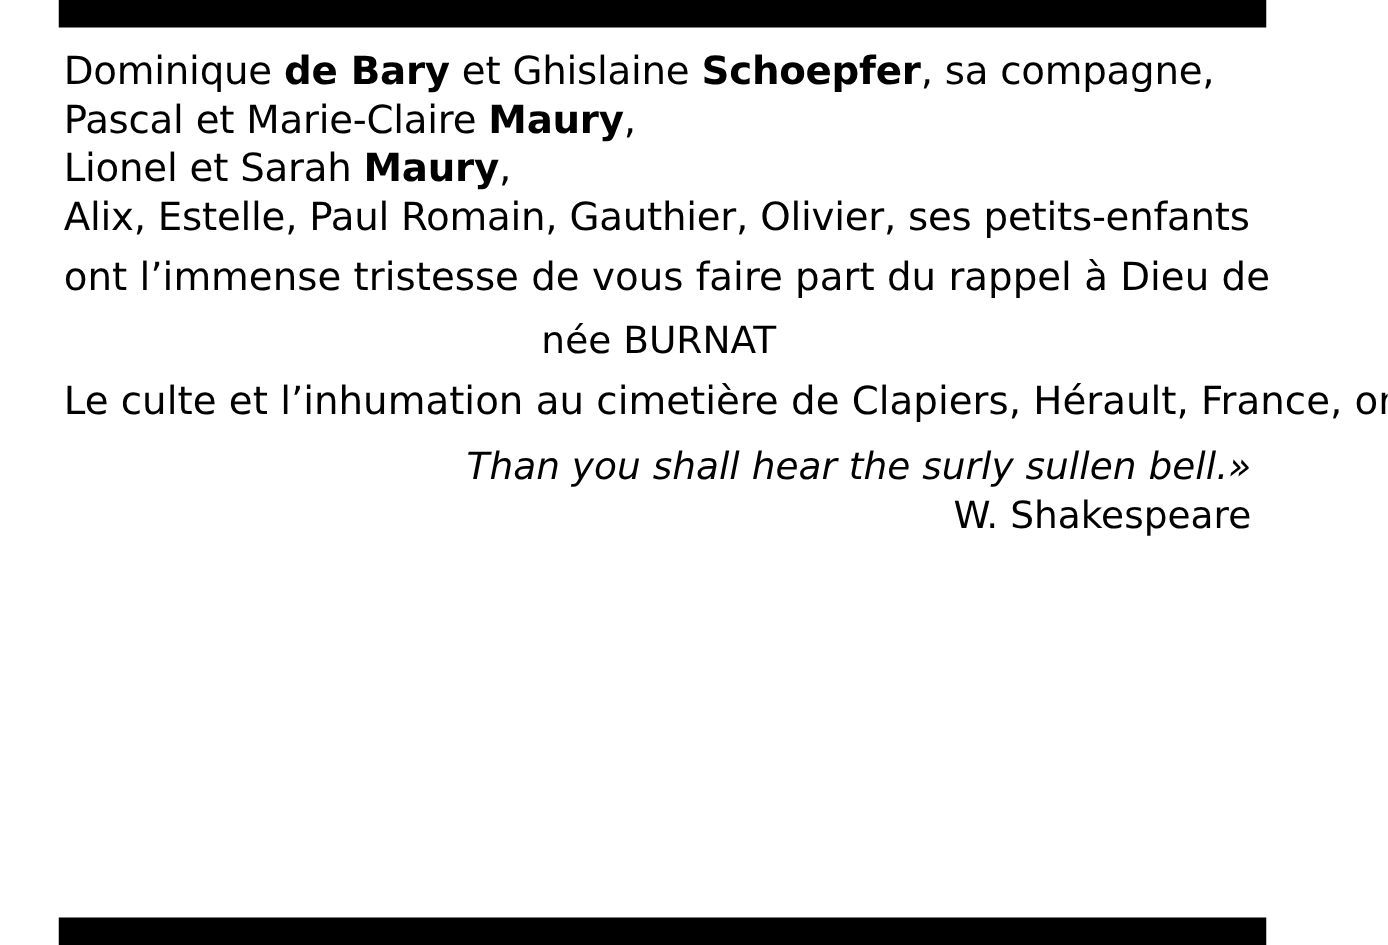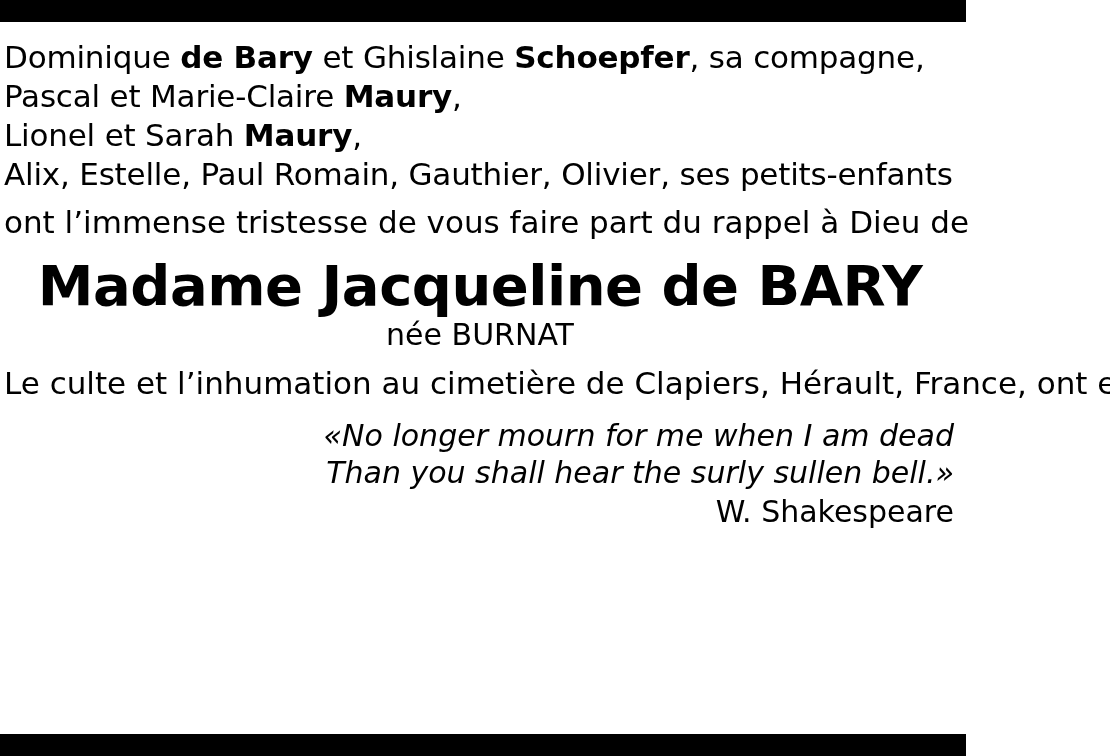--- a/index.html
+++ b/index.html
@@ -16,20 +16,21 @@
   }
   .notice {
     position: relative;
     width: 966px;
     height: 756px;
     box-sizing: border-box;
     border-top: 22px solid #000000;
     border-bottom: 22px solid #000000;
     background: #ffffff;
     padding: 0;
+    margin-left: 47px;
   }
   .inner {
     padding: 16px 10px 0 4px;
   }
   .line {
     font-size: 31px;
     line-height: 39px;
     white-space: nowrap;
     letter-spacing: -0.2px;
   }
@@ -105,29 +106,27 @@
     </div>
 
     <div class="line">
       <span>Alix, Estelle, Paul Romain, Gauthier, Olivier, ses petits-enfants</span>
     </div>
 
 
     <div class="announce">ont l’immense tristesse de vous faire part du rappel à Dieu de</div>
 
     <div class="name-block">
-      <div class="name-main">Madame Jacqueline de BARY</div>
       <div class="name-sub">née BURNAT</div>
     </div>
 
 
     <div class="service">
       <div class="l2">Le culte et l’inhumation au cimetière de Clapiers, Hérault, France, ont eu</div>
     </div>
 
     <div class="quote">
-      <div>«No longer mourn for me when I am dead</div>
       <div>Than you shall hear the surly sullen bell.»</div>
       <span class="src">W. Shakespeare</span>
     </div>
 
   </div>
 </div>
 
 </body></html>

